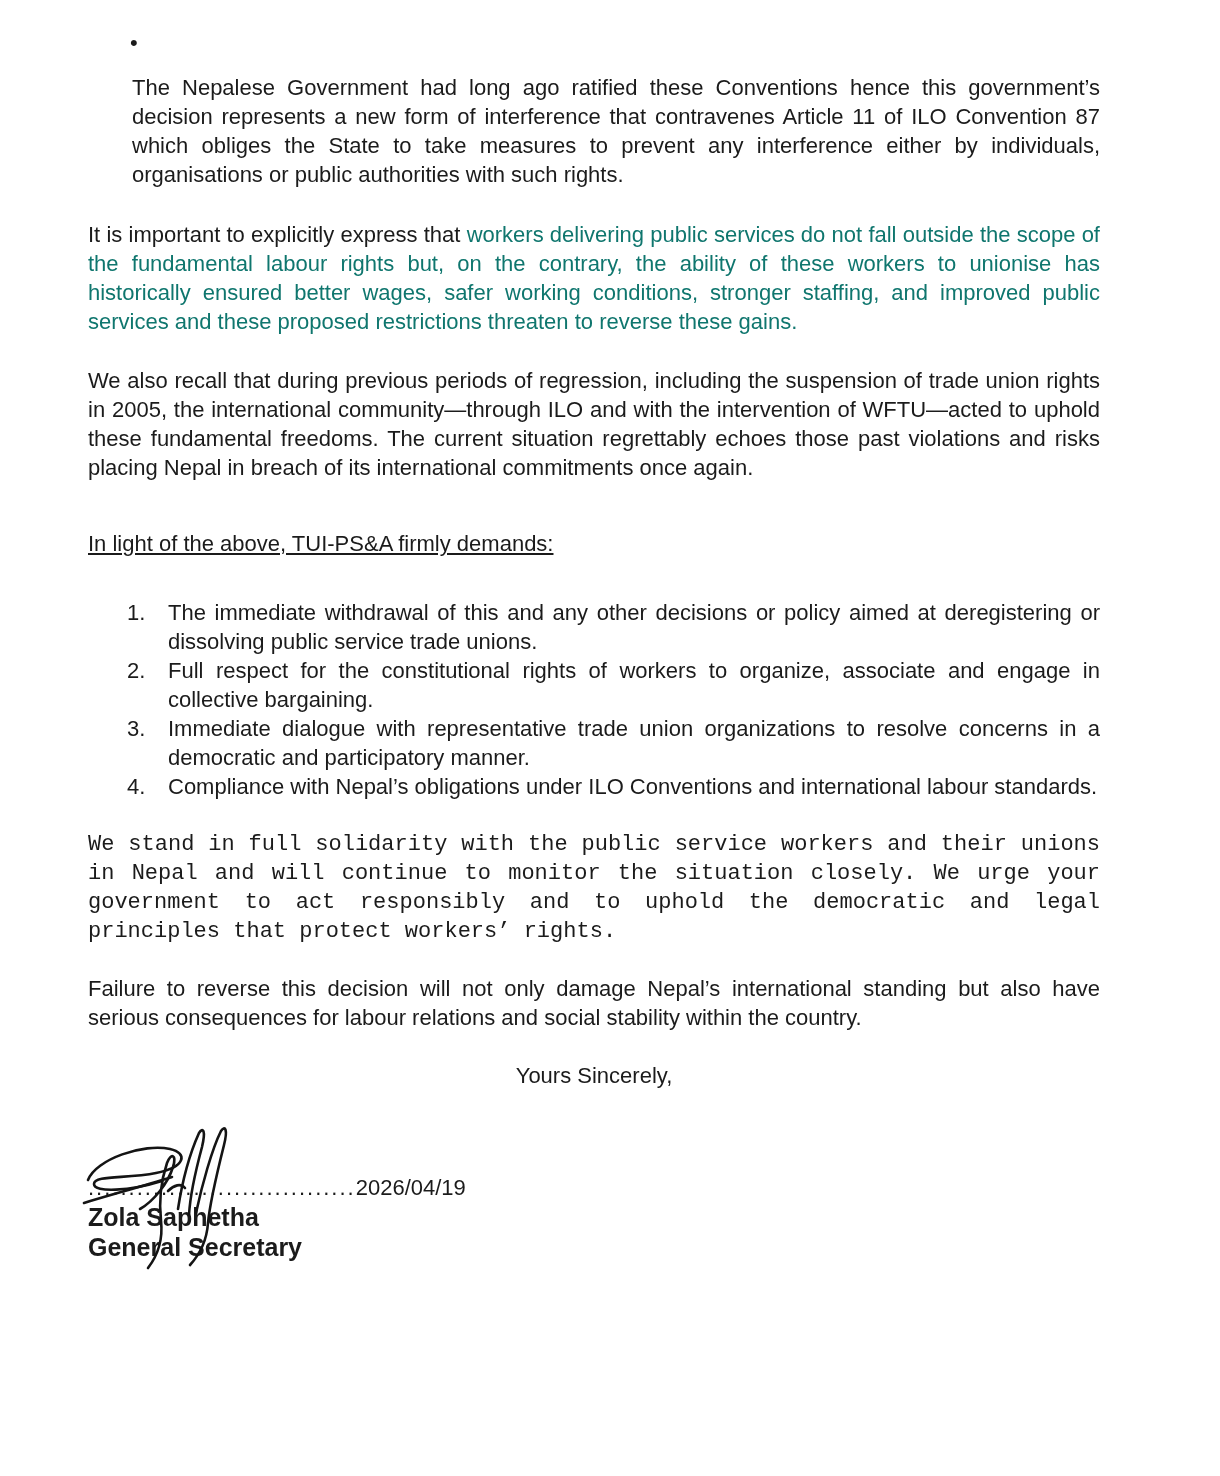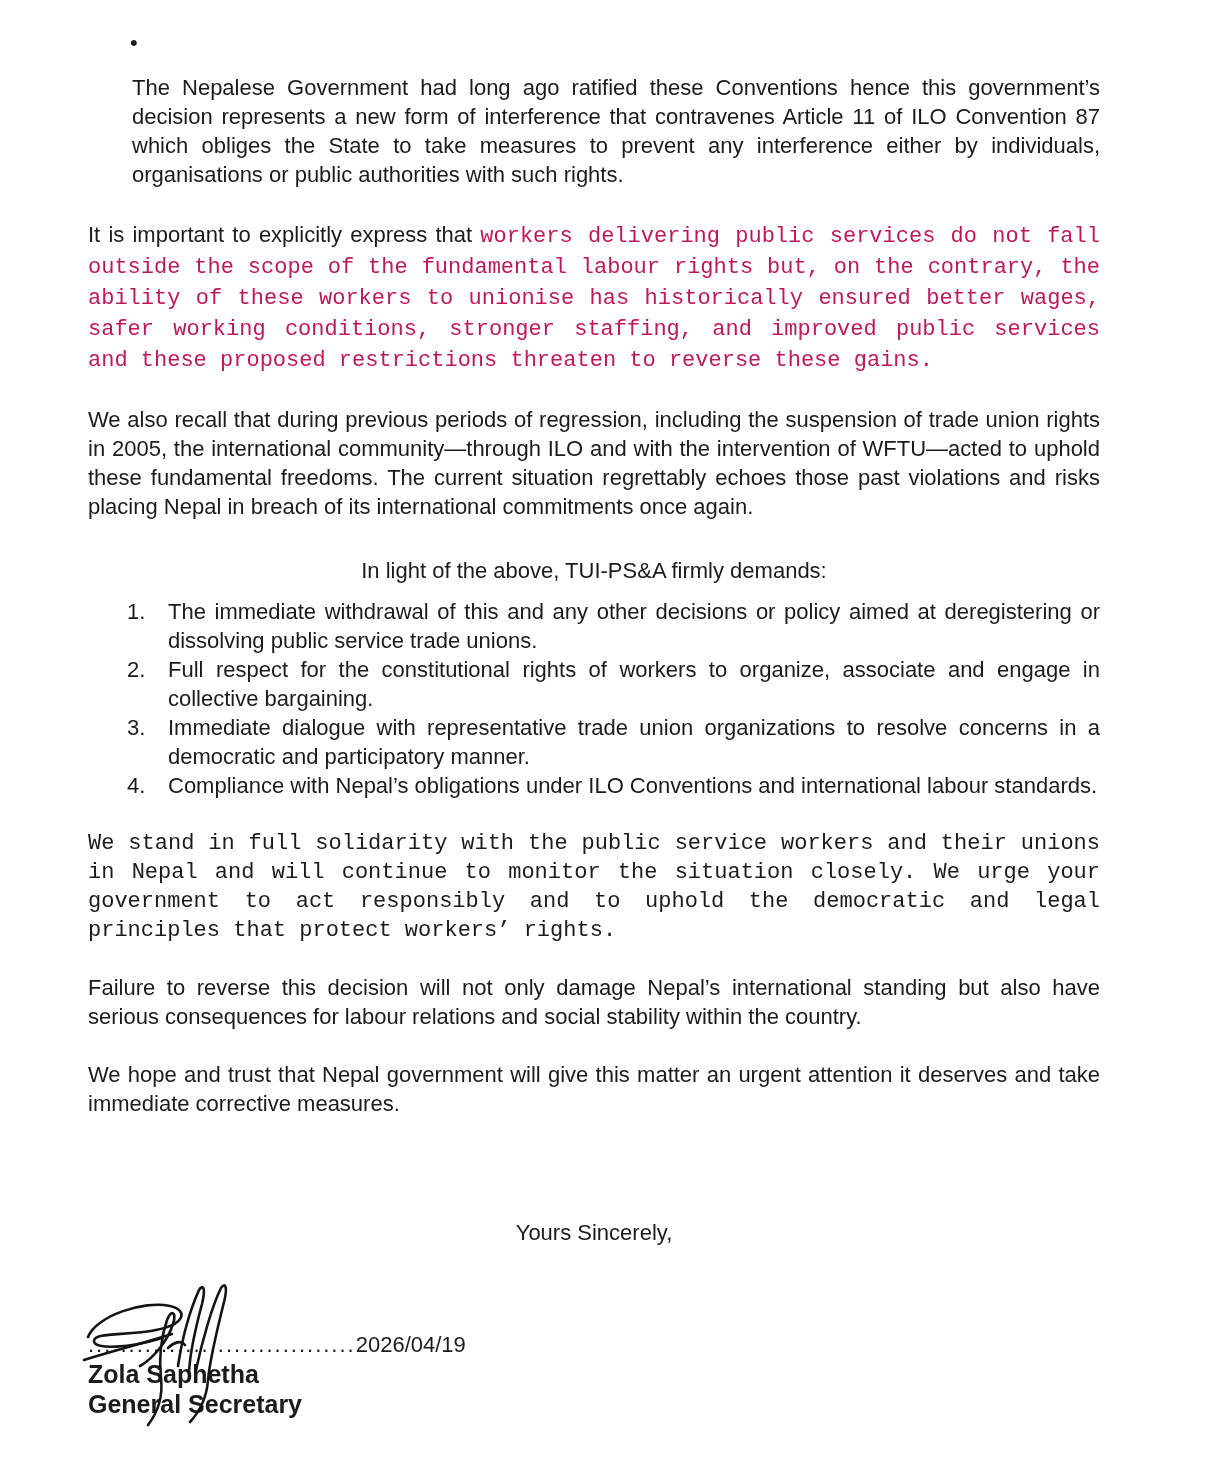--- a/index.html
+++ b/index.html
@@ -14,23 +14,23 @@
     line-height: 29px;
     color: #1b1b1b;
   }
   p { margin: 0; text-align: justify; }
 
   .bullet-row { display: flex; padding-left: 42px; margin-bottom: 16px; }
   .bullet-glyph { flex: none; width: 40px; }
 
   .para-1 { margin-bottom: 31px; margin-left: 44px; }
   .para-2 { margin-bottom: 30px; }
-  .para-2 .muted { color: #be185d; font-family: Liberation Mono, monospace; }
-  .para-3 { margin-bottom: 35px; }
-  .demands-intro { margin-bottom: 12px; text-align: center; }
+  .para-2 .muted { color: #0f766e; }
+  .para-3 { margin-bottom: 47px; }
+  .demands-intro { margin-bottom: 40px; text-align: left; text-decoration: underline; }
 
   .demands { margin: 0 0 29px 0; padding: 0; list-style: none; }
   .demand { display: flex; }
   .demand-marker { flex: none; margin-left: 39px; width: 41px; }
   .demand-text { flex: 1; text-align: justify; }
 
   .para-5 { margin-bottom: 28px; font-family: Liberation Mono, monospace; }
   .para-6 { margin-bottom: 29px; }
   .para-7 { margin-bottom: 100px; }
 
@@ -80,21 +80,20 @@
     <li class="demand">
       <span class="demand-marker">4.</span>
       <span class="demand-text">Compliance with Nepal’s obligations under ILO Conventions and international labour standards.</span>
     </li>
   </ol>
 
   <p class="para-5">We stand in full solidarity with the public service workers and their unions in Nepal and will continue to monitor the situation closely. We urge your government to act responsibly and to uphold the democratic and legal principles that protect workers’ rights.</p>
 
   <p class="para-6">Failure to reverse this decision will not only damage Nepal’s international standing but also have serious consequences for labour relations and social stability within the country.</p>
 
-  <p class="para-7">We hope and trust that Nepal government will give this matter an urgent attention it deserves and take immediate corrective measures.</p>
 
   <p class="valediction">Yours Sincerely,</p>
 
   <div class="sig-row">
     <svg class="signature-svg" viewBox="0 0 175 152" width="175" height="152" aria-hidden="true">
       <g fill="none" stroke="#141414" stroke-width="2.6" stroke-linecap="round">
         <path d="M6 55 C14 34, 62 18, 88 24 C106 28, 104 42, 74 48 C44 54, 12 50, 12 59 C12 68, 48 66, 80 56"></path>
         <path d="M2 78 C28 70, 58 62, 90 52"></path>
         <path d="M58 84 C72 76, 86 58, 91 42 C95 30, 89 27, 85 38 C79 56, 77 78, 79 96 C81 114, 76 130, 66 143"></path>
         <path d="M96 84 C100 58, 108 28, 117 8 C121 2, 124 5, 120 22 C113 48, 108 72, 107 90"></path>

